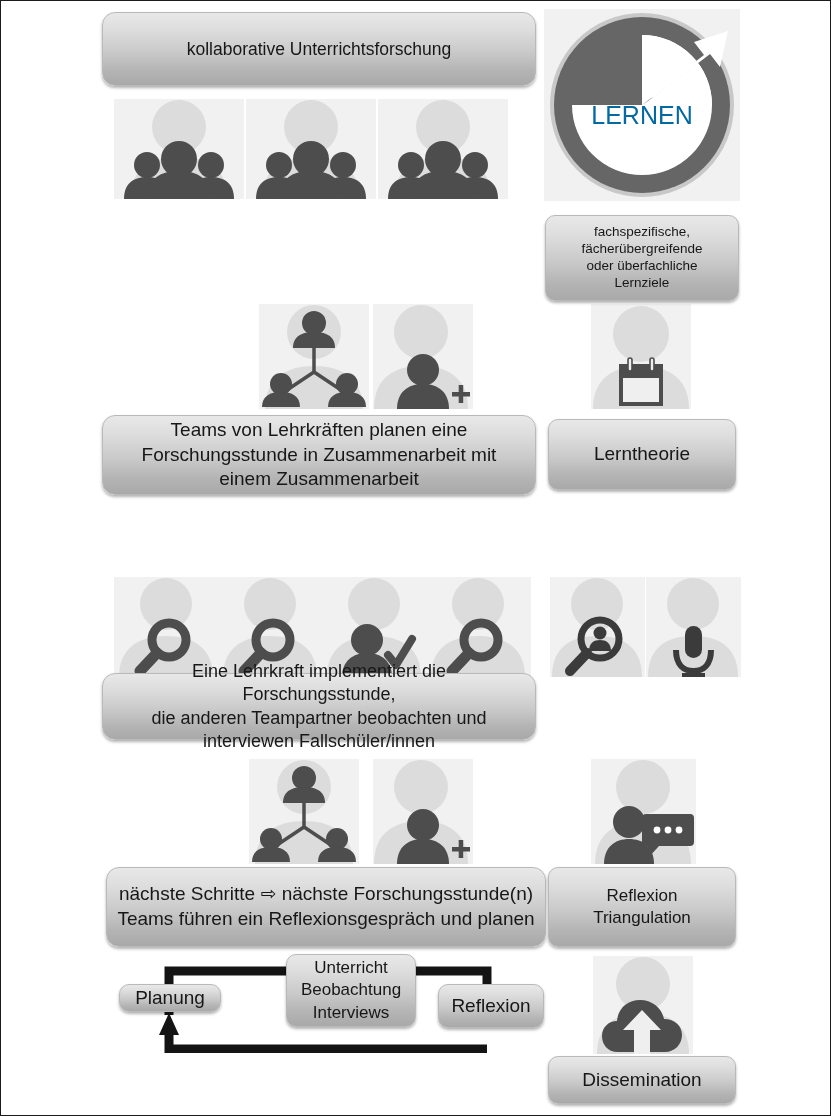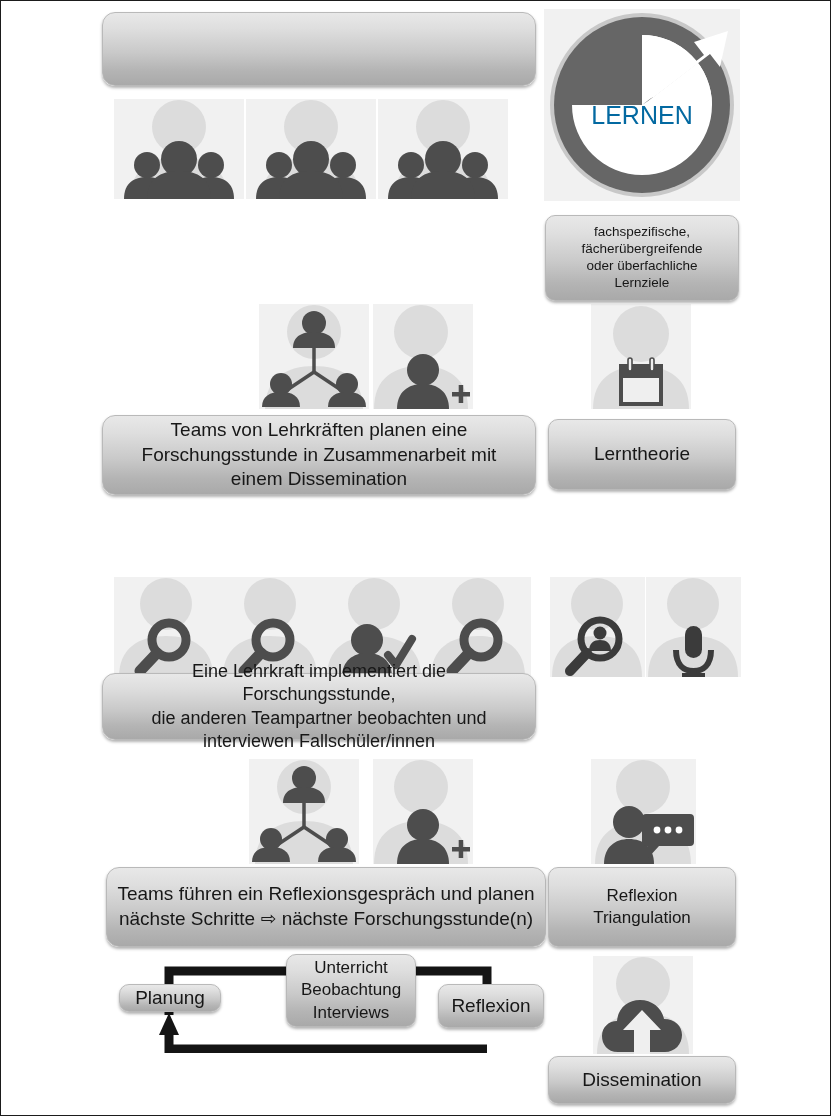--- a/index.html
+++ b/index.html
@@ -55,20 +55,21 @@
 
   
   .cycle-svg{position:absolute;z-index:2;}
 </style>
 </head>
 <body>
 
 <div id="page">
 
   <div class="box" style="left:101px;top:11px;width:434px;height:74px;flex-direction:column;">
+    <span class="t title-sub">kollaborative Unterrichtsforschung</span>
   </div>
 
   <div class="tile" style="left:543px;top:8px;width:196px;height:192px;">
     <svg width="196" height="192" viewBox="0 0 196 192">
       <circle cx="98" cy="96" r="92" fill="#c8c8c8"></circle>
       <circle cx="98" cy="96" r="88" fill="#666666"></circle>
       <path d="M98 96 L98 26 A70 70 0 1 1 28 96 Z" fill="#ffffff"></path>
       <path d="M98 96 L168 96 A70 70 0 0 0 98 26 Z" fill="#ffffff"></path>
       <path d="M98 96 L156 52 L147 41 L176 30 L170 60 L160 49 L104 92 Z" fill="#666666"></path>
       <path d="M103 90 L160 46 L150 33 L184 22 L176 58 L166 45 L110 88 Z" fill="#ffffff"></path>
@@ -156,21 +157,21 @@
       <rect x="28" y="60" width="44" height="42" fill="#4d4d4d"></rect>
       <rect x="32" y="74" width="36" height="24" fill="#efefef"></rect>
       <rect x="37" y="54" width="4" height="13" rx="2" fill="#efefef" stroke="#4d4d4d" stroke-width="1.6"></rect>
       <rect x="59" y="54" width="4" height="13" rx="2" fill="#efefef" stroke="#4d4d4d" stroke-width="1.6"></rect>
     </svg>
   </div>
 
   <div class="box" style="left:101px;top:414px;width:434px;height:80px;flex-direction:column;">
     <span class="t f19">Teams von Lehrkräften planen eine</span>
     <span class="t f19">Forschungsstunde in Zusammenarbeit mit</span>
-    <span class="t f19">einem Dissemination</span>
+    <span class="t f19">einem Zusammenarbeit</span>
   </div>
   <div class="box small-rad" style="left:547px;top:418px;width:188px;height:71px;">
     <span class="t f19">Lerntheorie</span>
   </div>
 
   <div class="tile" style="left:113px;top:576px;width:105px;height:100px;">
     <svg width="105" height="100" viewBox="0 0 105 100">
       <circle cx="52" cy="27" r="26" fill="#dcdcdc"></circle>
       <path d="M5 100 C5 71 25 59 52 59 C79 59 99 71 99 100 Z" fill="#dcdcdc"></path>
       <circle cx="55" cy="63" r="17" fill="none" stroke="#4d4d4d" stroke-width="9"></circle>
@@ -262,22 +263,22 @@
       <circle cx="38" cy="63" r="16" fill="#4d4d4d"></circle>
       <path d="M13 105 C13 88 24 80 38 80 C52 80 63 88 63 105 Z" fill="#4d4d4d"></path>
       <path d="M55 55 h44 a4 4 0 0 1 4 4 v24 a4 4 0 0 1 -4 4 h-31 l-11 12 v-12 h-2 a4 4 0 0 1 -4 -4 v-24 a4 4 0 0 1 4 -4 z" fill="#4d4d4d"></path>
       <circle cx="66" cy="71" r="3.4" fill="#ffffff"></circle>
       <circle cx="77" cy="71" r="3.4" fill="#ffffff"></circle>
       <circle cx="88" cy="71" r="3.4" fill="#ffffff"></circle>
     </svg>
   </div>
 
   <div class="box" style="left:105px;top:866px;width:440px;height:80px;flex-direction:column;">
+    <span class="t f19">nächste Schritte ⇨ nächste Forschungsstunde(n)</span>
     <span class="t f19">Teams führen ein Reflexionsgespräch und planen</span>
-    <span class="t f19">nächste Schritte ⇨ nächste Forschungsstunde(n)</span>
   </div>
   <div class="box small-rad" style="left:547px;top:866px;width:188px;height:80px;flex-direction:column;">
     <span class="t f17">Reflexion</span>
     <span class="t f17">Triangulation</span>
   </div>
 
   <svg class="cycle-svg" style="left:110px;top:952px;width:430px;height:100px;" width="430" height="100" viewBox="0 0 430 100">
 
     <path d="M58 62 L58 18 L185 18" fill="none" stroke="#141414" stroke-width="9" stroke-linejoin="miter"></path>
     <path d="M183 8 L206 18 L183 28 Z" fill="#141414"></path>

